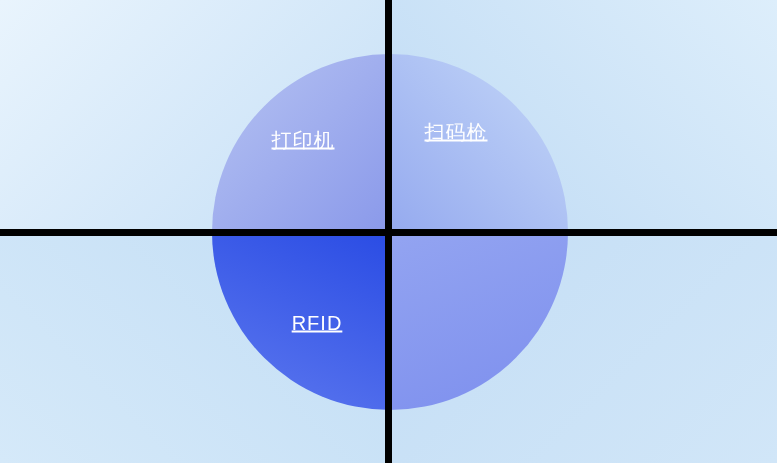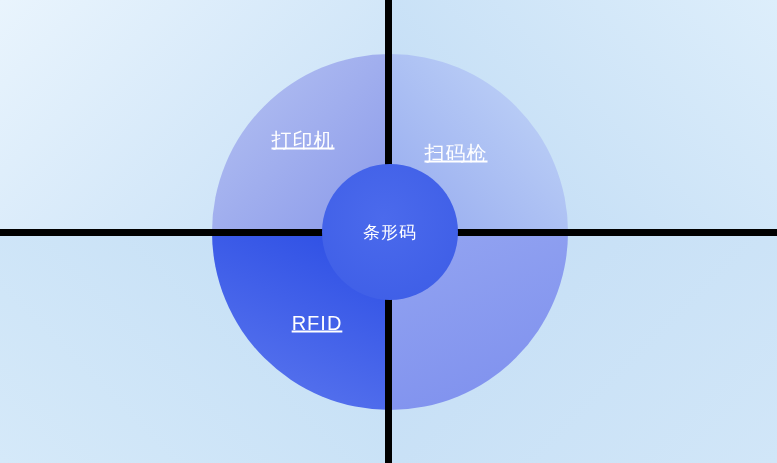--- a/index.html
+++ b/index.html
@@ -77,21 +77,21 @@
     font-size: 20px;
     letter-spacing: 1px;
     text-decoration: underline;
   }
   .corner-label {
     color: var(--corner-text);
     font-size: 18px;
     letter-spacing: 1px;
   }
   .lbl-printer  { left: 303px; top: 140px; }
-  .lbl-scanner  { left: 456px; top: 153px; }
+  .lbl-scanner  { left: 456px; top: 132px; }
   .lbl-rfid     { left: 297px; top: 323px; margin-left: 20px; }
   .lbl-rental   { left: 462px; top: 323px; }
   .lbl-software { left: 107px; top: 115px; }
   .lbl-auto     { left: 667px; top: 115px; }
   .lbl-device   { left: 107px; top: 366px; }
   .lbl-labels   { left: 653px; top: 366px; }
 </style>
 </head>
 <body>
 
@@ -105,22 +105,19 @@
   <div class="big-circle">
     <div class="cq cq-tl"></div>
     <div class="cq cq-tr"></div>
     <div class="cq cq-bl"></div>
     <div class="cq cq-br"></div>
   </div>
 
   <div class="cross-v"></div>
   <div class="cross-h"></div>
 
-  <div class="center-circle">
-    <span>条形码</span>
-  </div>
 
   <div class="label circle-label lbl-printer">打印机</div>
   <div class="label circle-label lbl-scanner">扫码枪</div>
   <div class="label circle-label lbl-rfid">RFID</div>
 
 
 </div>
 
 </body></html>

